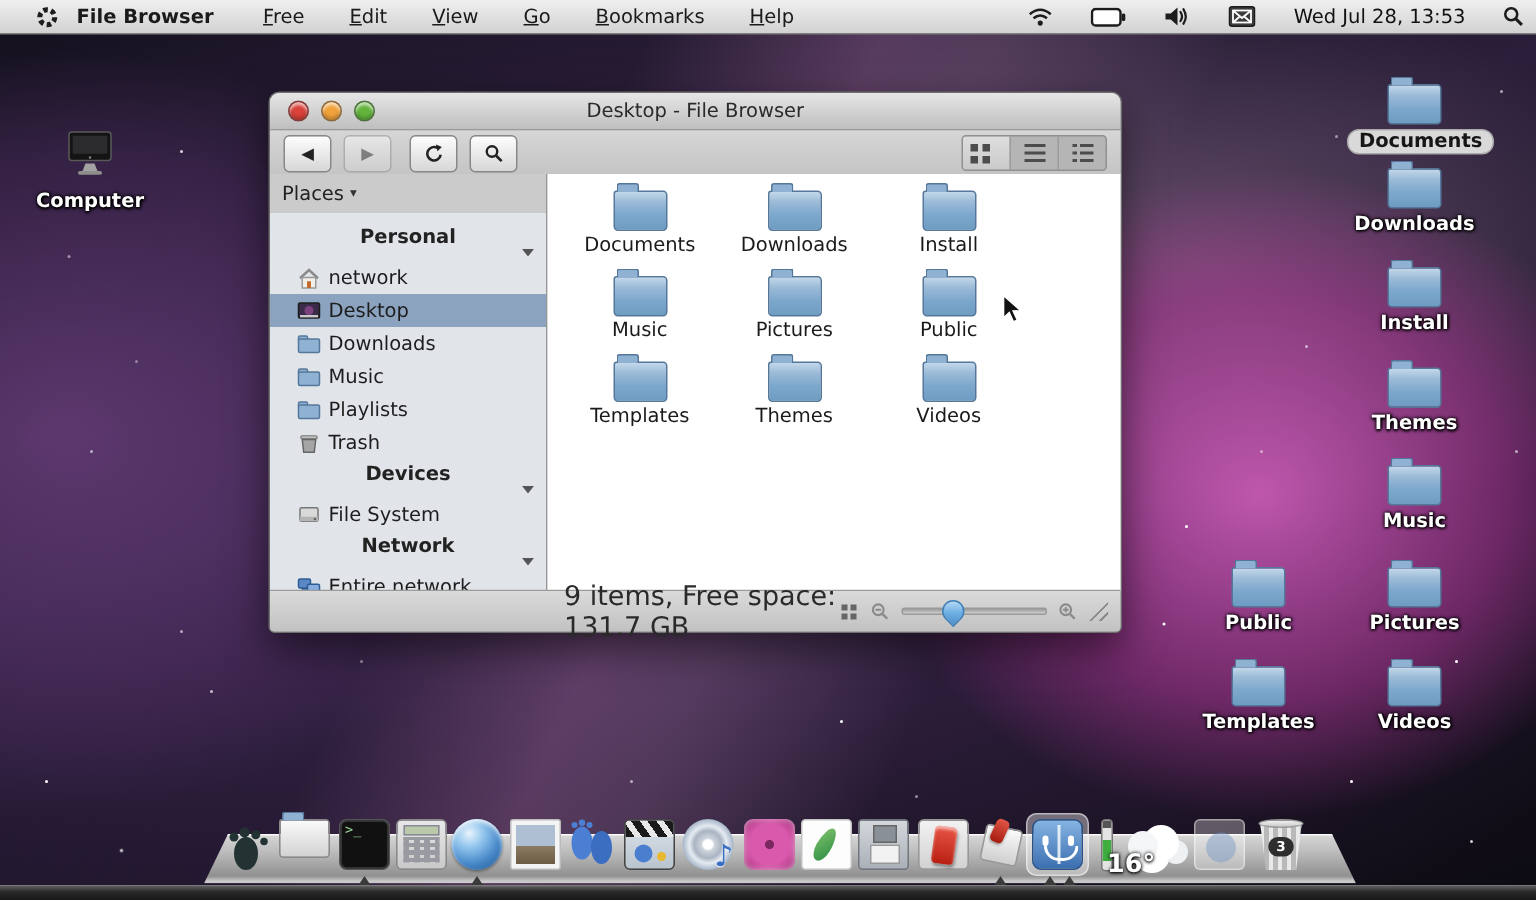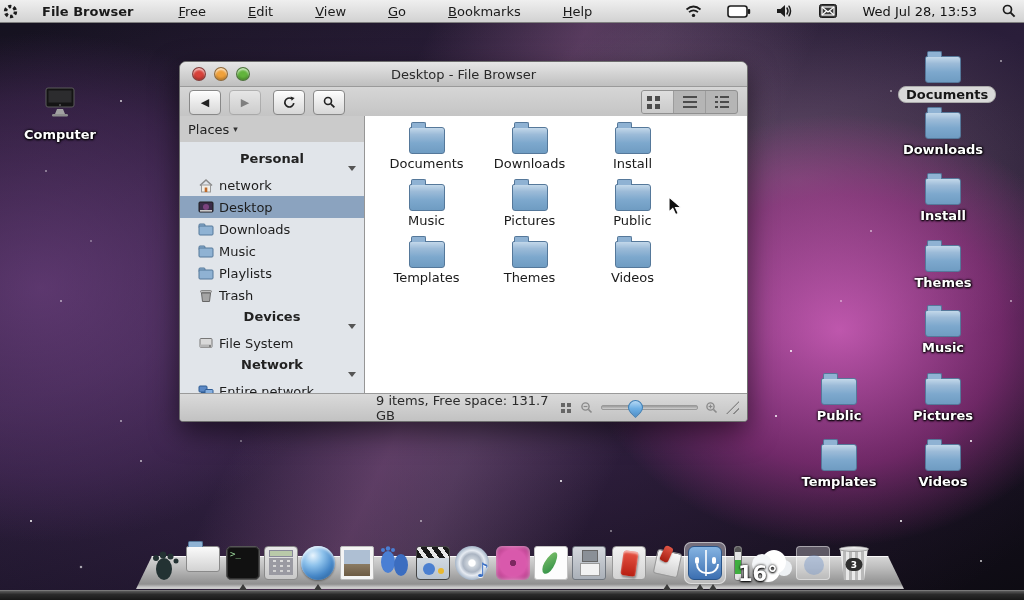--- a/index.html
+++ b/index.html
@@ -20,21 +20,21 @@
     240px 440px 0 rgba(255,255,255,.5),420px 520px 0 rgba(255,255,255,.6),560px 480px 0 #fff,
     610px 530px 0 rgba(255,255,255,.5),760px 560px 0 rgba(255,255,255,.8),790px 350px 0 #fff,
     820px 480px 0 rgba(255,255,255,.9),870px 230px 0 rgba(255,255,255,.6),900px 520px 0 #fff,
     950px 150px 0 rgba(255,255,255,.7),970px 440px 0 #fff,1000px 60px 0 rgba(255,255,255,.6),
     890px 90px 0 rgba(255,255,255,.5),980px 560px 0 rgba(255,255,255,.8),1010px 300px 0 rgba(255,255,255,.6),
     775px 415px 0 #fff,840px 300px 0 rgba(255,255,255,.5),120px 420px 0 rgba(255,255,255,.6),90px 240px 0 rgba(255,255,255,.4);}
   
   #menubar{position:absolute;left:0;top:0;width:1024px;height:22px;
     background:linear-gradient(#efefef,#d2d2d2);border-bottom:1px solid #7f7f7f;
     display:flex;align-items:center;font-size:13px;color:#1a1a1a;}
-  #menubar .left{display:flex;align-items:center;gap:16px;padding-left:3px;}
+  #menubar .left{display:flex;align-items:center;gap:4px;padding-left:24px;}
   .appname{font-weight:bold;margin:0 16px 0 8px;}
   .mn{display:inline-block;margin:0 13px;cursor:default;}
   .mn::first-letter{text-decoration:underline;}
   #menubar .right{margin-left:auto;display:flex;align-items:center;gap:25px;padding-right:8px;}
   .clock{font-size:13px;color:#111;}
   
   .desk{position:absolute;width:90px;text-align:center;cursor:default;}
   .desk .lbl{margin-top:3px;font-size:13px;font-weight:bold;color:#fff;line-height:15px;
     text-shadow:0 1px 2px #000,0 0 3px #000,1px 0 2px #000;}
   .desk .lbl.sel{display:inline-block;background:#d9d9d9;color:#161616;text-shadow:none;
@@ -76,21 +76,21 @@
   .sechead .chev{margin-left:auto;width:0;height:0;border-left:4px solid transparent;border-right:4px solid transparent;border-top:5px solid #555;}
   .srow{display:flex;align-items:center;height:22px;padding-left:18px;gap:5px;cursor:default;}
   .srow.sel{background:#8ba3bf;}
   .srow svg{flex:none;}
   #mainpane{flex:1;background:#fff;position:relative;}
   #filegrid{display:grid;grid-template-columns:repeat(3,103px);grid-auto-rows:57px;padding:11px 0 0 10px;}
   .fitem{text-align:center;cursor:default;}
   .fitem .flbl{font-size:13px;color:#1a1a1a;margin-top:2px;}
   #statusbar{position:absolute;left:0;right:0;bottom:0;height:27px;border-top:1px solid #9a9a9a;
     background:linear-gradient(#dadada,#c2c2c2);border-radius:0 0 3px 3px;
-    display:flex;align-items:center;font-size:13px;color:#2a2a2a;padding:0 8px 0 196px;}
+    display:flex;align-items:center;font-size:18px;color:#2a2a2a;padding:0 8px 0 196px;}
   #zoomctl{margin-left:auto;display:flex;align-items:center;gap:7px;}
   .sb-grid{width:4px;height:4px;background:#666;box-shadow:6px 0 #666,0 6px #666,6px 6px #666;margin:-6px 8px 0 0;}
   .track{width:95px;height:3px;background:linear-gradient(#9a9a9a,#cfcfcf);border:1px solid #999;border-radius:2px;position:relative;}
   .thumb{position:absolute;left:26px;top:-6px;width:13px;height:13px;
     background:linear-gradient(135deg,#cfe7fa,#6fb0e4 55%,#4d8ec9);border:1px solid #3f7fb5;
     border-radius:50% 50% 0 50%;transform:rotate(45deg);}
   .grip{width:13px;height:13px;clip-path:polygon(100% 0,100% 100%,0 100%);
     background:repeating-linear-gradient(135deg,#8a8a8a 0 1.5px,transparent 1.5px 4.5px);}
   
   #dock{position:absolute;left:0;top:538px;width:1024px;height:62px;}
@@ -142,21 +142,21 @@
   .finder::before{content:"";position:absolute;left:50%;top:3px;bottom:3px;width:1.5px;background:rgba(255,255,255,.8);}
   .finder::after{content:"";position:absolute;left:6px;top:10px;width:4px;height:7px;border-radius:2px;background:#fff;
     box-shadow:17px 0 #fff;}
   .finder i{position:absolute;left:7px;bottom:5px;width:19px;height:8px;border:2px solid #fff;border-top:none;border-radius:0 0 10px 10px;}
   .thermo{width:6px;height:33px;background:#e4e4e4;border:1px solid #777;border-radius:3px;position:relative;overflow:hidden;}
   .thermo::before{content:"";position:absolute;left:0;right:0;bottom:6px;height:14px;background:#3fae3f;}
   .thermo::after{content:"";position:absolute;left:0;right:0;top:0;height:5px;background:#555;}
   .cloud{position:relative;width:44px;height:34px;}
   .cloud::before{content:"";position:absolute;left:6px;top:8px;width:20px;height:20px;border-radius:50%;background:#f4f6f8;
     box-shadow:12px -2px 0 2px #fff,22px 4px 0 -2px #eef1f4,6px 6px 0 2px #fff;}
-  .cloud span{position:absolute;left:-8px;bottom:-6px;font-size:21px;font-weight:bold;color:#fff;text-shadow:0 1px 2px #000,0 0 3px #000;}
+  .cloud span{position:absolute;left:-8px;bottom:-6px;font-size:17px;font-weight:bold;color:#fff;text-shadow:0 1px 2px #000,0 0 3px #000;}
   .ghostdoc{background:rgba(255,255,255,.30);border:1px solid rgba(255,255,255,.45);border-radius:4px;box-sizing:border-box;position:relative;}
   .ghostdoc::before{content:"";position:absolute;left:7px;top:8px;width:20px;height:20px;border-radius:50%;background:rgba(120,150,200,.45);}
   .trash{position:relative;width:36px;height:38px;}
   .trash::before{content:"";position:absolute;left:4px;top:4px;width:28px;height:32px;
     clip-path:polygon(0 0,100% 0,86% 100%,14% 100%);
     background:repeating-linear-gradient(90deg,#e9e9e9 0 3px,#b9b9b9 3px 6px);border-radius:2px;box-shadow:inset 0 2px 2px rgba(255,255,255,.7);}
   .trash::after{content:"";position:absolute;left:3px;top:2px;width:30px;height:6px;border-radius:50%;
     background:linear-gradient(#f4f4f4,#c9c9c9);border:1px solid #9a9a9a;box-sizing:border-box;}
   .badge{position:absolute;left:50%;top:14px;transform:translateX(-50%);min-width:13px;height:13px;border-radius:7px;
     background:#2e2e2e;color:#fff;font-size:9px;font-weight:bold;display:flex;align-items:center;justify-content:center;padding:0 2px;}

